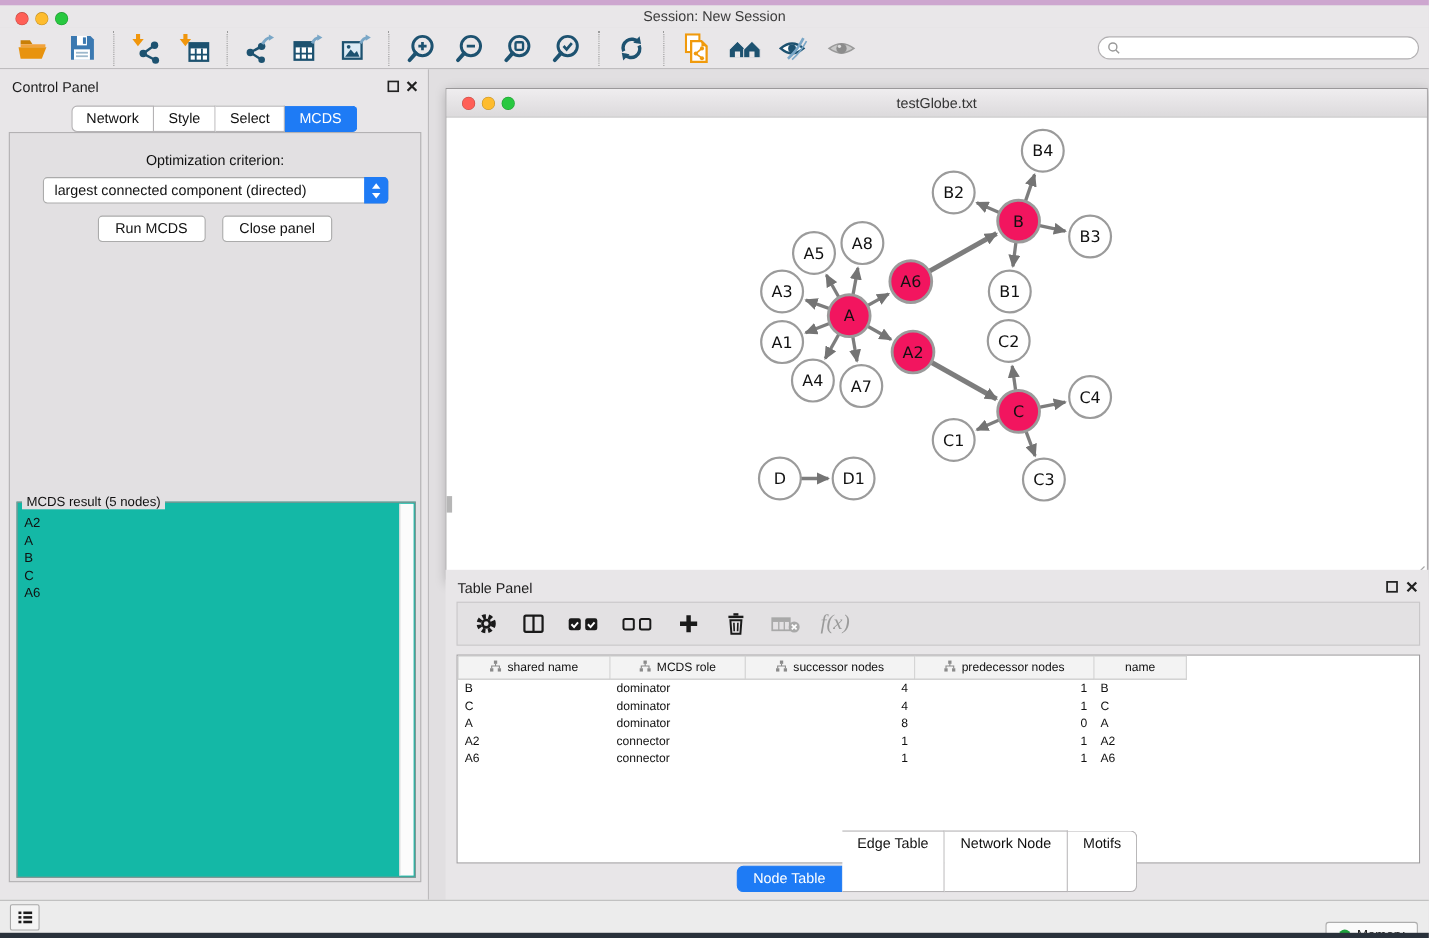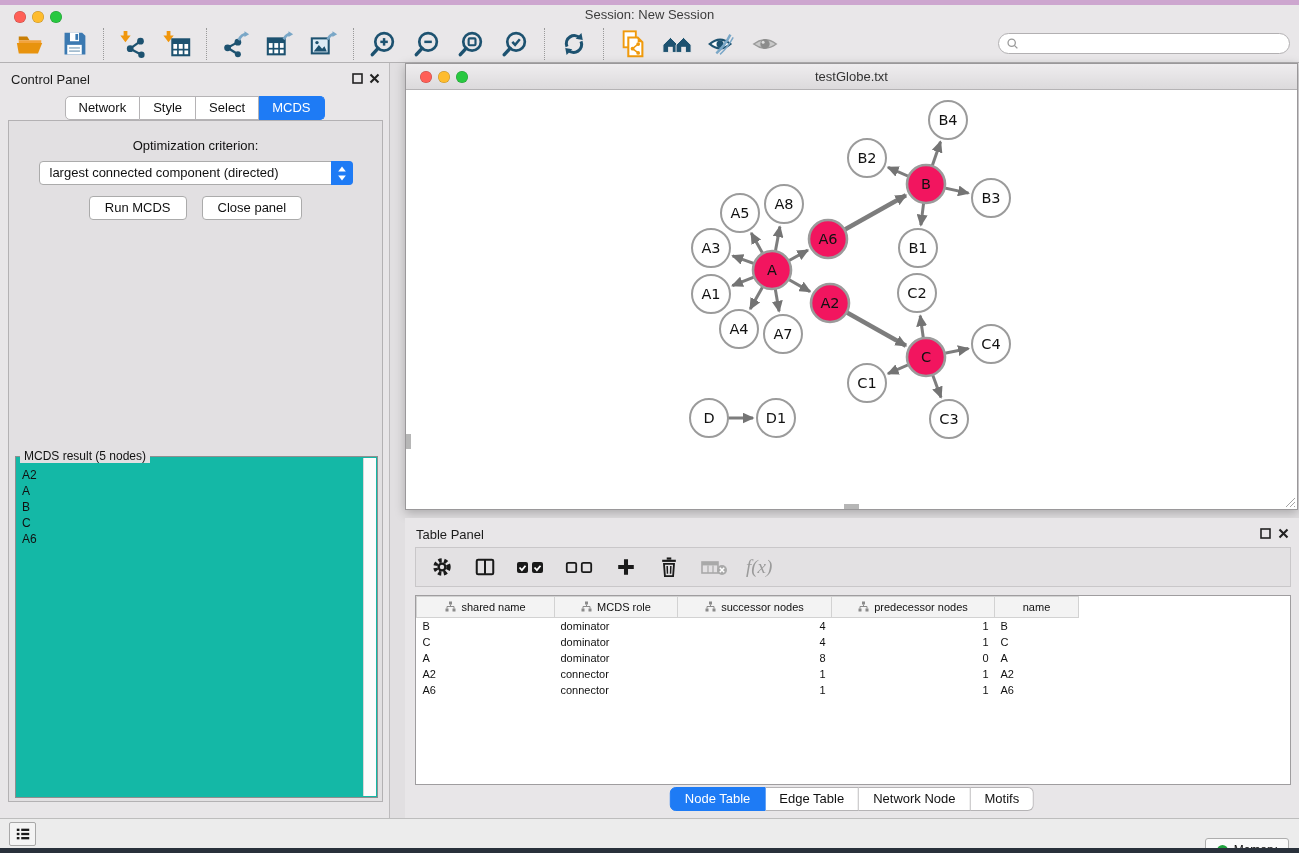--- a/index.html
+++ b/index.html
@@ -46,21 +46,21 @@
   .btn-row { display:flex; justify-content:center; gap:15px; margin-top:11px; }
   .push-btn { background:#fff; border:1px solid #ababab; border-radius:4px; font-size:13px; color:#111; padding:3px 15px 4px; font-family:inherit; }
 
   .result-box { position:absolute; left:6px; right:4px; top:335px; bottom:3px; border:1px solid #8f8f8f; background:#14b8a6;text-decoration:underline; }
   .result-legend { position:absolute; top:-8px; left:4px; background:#e2e0e2; padding:0 4px; font-size:12px; color:#111; }
   .result-list { position:absolute; left:2px; right:16px; top:10px; bottom:2px; overflow:hidden; font-size:12px; color:#111; }
   .result-list div { line-height:16px; padding-left:4px; }
   .result-scroll { position:absolute; right:1px; top:1px; bottom:1px; width:13px; background:#fcfcfc; border-left:1px solid #d8d8d8; }
 
   
-  .net-window { position:absolute; left:405px; top:0; width:893px; height:447px; background:#fff; border:1px solid #9a989a; box-shadow:0 3px 10px rgba(0,0,0,.25); }
+  .net-window { position:absolute; left:405px; top:17px; width:893px; height:447px; background:#fff; border:1px solid #9a989a; box-shadow:0 3px 10px rgba(0,0,0,.25); }
   .net-titlebar { position:relative; height:26px; background:linear-gradient(#efedef,#dcdadc); border-bottom:1px solid #b5b3b5; }
   .net-titlebar .win-title { position:absolute; left:0; right:0; top:5px; text-align:center; font-size:13px; color:#333; }
   .net-canvas { position:relative; width:891px; height:419px; background:#fff; }
   .net-canvas svg.graph { position:absolute; left:0; top:0; }
   .scroll-tick-v { position:absolute; left:0; top:344px; width:5px; height:15px; background:#b6b6b6; }
   .scroll-tick-h { position:absolute; bottom:0; left:438px; width:15px; height:5px; background:#b6b6b6; }
   .resize-grip { position:absolute; right:1px; bottom:1px; }
 
   
   .table-panel { position:absolute; left:405px; top:455px; right:0; bottom:0; background:#e8e6e8; }
@@ -75,21 +75,21 @@
   table.data th.filler { background:#fff; border:none; }
   table.data td { height:16px; padding:0 6px; white-space:nowrap; overflow:hidden; }
   td.num { text-align:right; }
   td.c2 { padding-right:14px; } td.c3 { padding-right:12px; }
   .hdr-ic { display:inline-block; vertical-align:-1px; margin-right:5px; }
 
   .tp-tabs { position:absolute; bottom:7px; left:50%; transform:translateX(-50%); display:flex; }
   .tp-tab { background:#fff; border:1px solid #b5b3b5; border-left:none; font-size:13px; color:#111; padding:3px 14px 4px; }
   .tp-tab:first-child { border-left:1px solid #b5b3b5; border-radius:6px 0 0 6px; }
   .tp-tab:last-child { border-radius:0 6px 6px 0;text-align:right; }
-  .tp-tab.active { background:#1e7bf5; border-color:#1e7bf5; color:#fff; }
+  .tp-tab.active { background:#1e7bf5; border-color:#1e7bf5; color:#fff;margin-top:32px; }
 
   
   .status-bar { position:absolute; bottom:5px; left:0; right:0; height:30px; background:#ececec; border-top:1px solid #bdbdbd; }
   .menu-btn { position:absolute; left:9px; top:3px; width:27px; height:24px; background:#f4f4f4; border:1px solid #a8a8a8; border-radius:2px; display:flex; align-items:center; justify-content:center; }
   .memory-btn { position:absolute; right:10px; top:19px; height:24px; background:#fafafa; border:1px solid #adadad; border-radius:3px; display:flex; align-items:center; gap:6px; padding:0 11px; font-size:12px; color:#111; }
   .memory-dot { width:11px; height:11px; border-radius:50%; background:#1fa23d; }
 </style>
 </head>
 <body>
 

